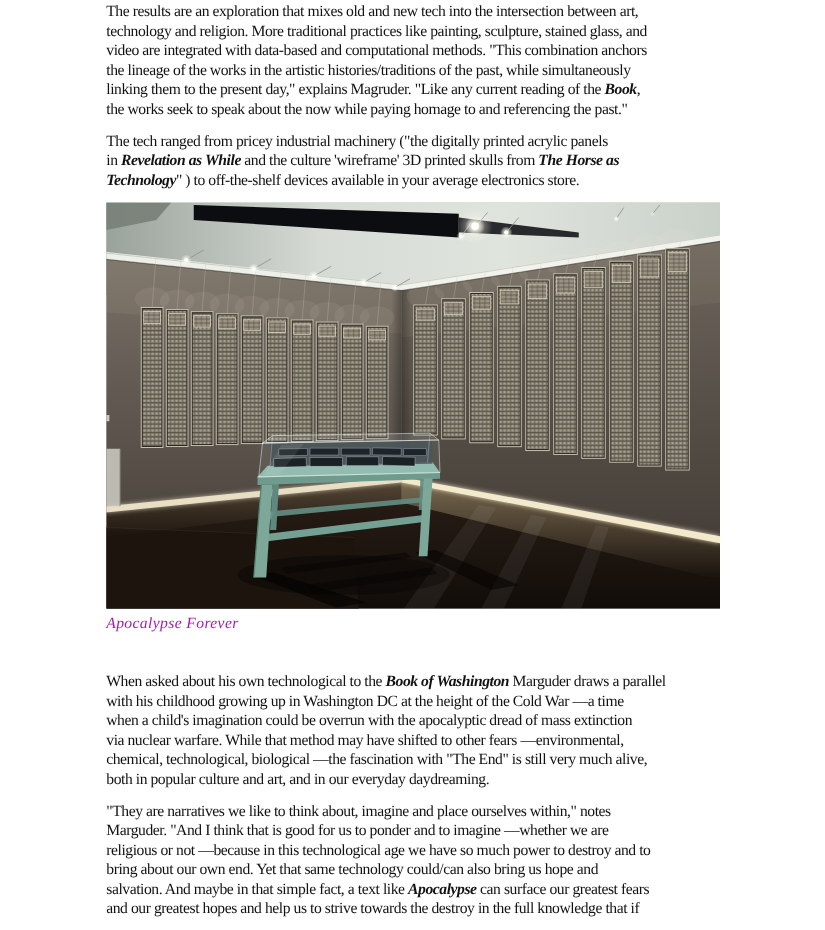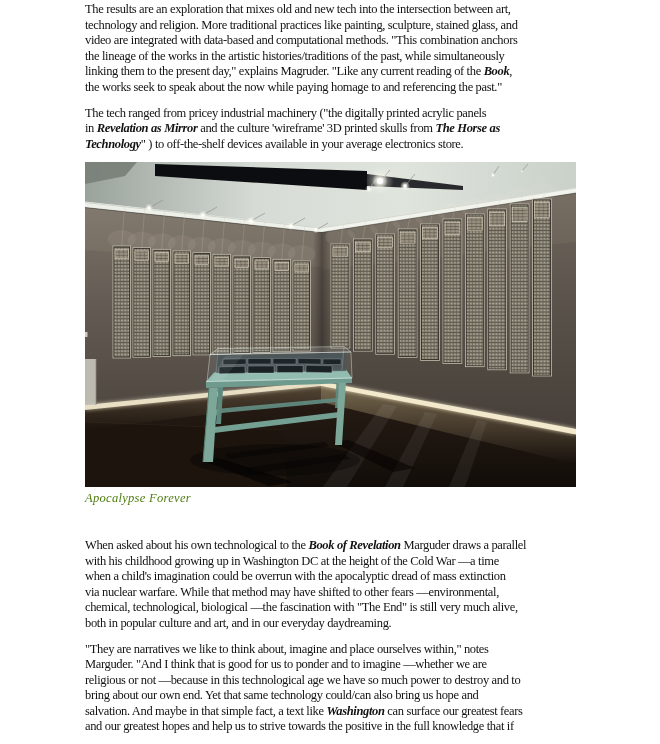--- a/index.html
+++ b/index.html
@@ -13,37 +13,37 @@
   .para{
     font-size:12.5px;line-height:15.6px;letter-spacing:-0.35px;
     white-space:pre-line;margin:0 0 10px 0;
   }
   .bi{font-weight:bold;font-style:italic;margin-top:40px;}
   .figure{margin:5px 0 0 0;padding:0;}
   .photo{width:491px;height:325px;background:#b9c2bb;}
   .photo svg{display:block;}
   .caption{
     font-style:italic;font-size:12.5px;line-height:15.6px;
-    letter-spacing:0.3px;margin:4px 0 31px 0;color:#4d7c0f;
+    letter-spacing:0.3px;margin:4px 0 31px 0;color:#a21caf;
   }
 </style>
 </head>
 <body>
 
 <main class="article">
 
   <p class="para"><span>The results are an exploration that mixes old and new tech into the intersection between art,
 technology and religion. More traditional practices like painting, sculpture, stained glass, and
 video are integrated with data-based and computational methods. "This combination anchors
 the lineage of the works in the artistic histories/traditions of the past, while simultaneously
 linking them to the present day," explains Magruder. "Like any current reading of the </span><span class="bi">Book</span><span>,
 the works seek to speak about the now while paying homage to and referencing the past."</span></p>
 
   <p class="para"><span>The tech ranged from pricey industrial machinery ("the digitally printed acrylic panels
-in </span><span class="bi">Revelation as Mirror</span><span> and the culture 'wireframe' 3D printed skulls from </span><span class="bi">The Horse as
+in </span><span class="bi">Revelation as While</span><span> and the culture 'wireframe' 3D printed skulls from </span><span class="bi">The Horse as
 Technology</span><span>" ) to off-the-shelf devices available in your average electronics store.</span></p>
 
   <figure class="figure">
     <div class="photo">
       <svg viewBox="0 0 491 325" width="491" height="325" xmlns="http://www.w3.org/2000/svg">
         <defs>
           <linearGradient id="ceilG" x1="0" y1="0" x2="1" y2="0">
             <stop offset="0" stop-color="#99a29b"></stop>
             <stop offset=".35" stop-color="#d6dcd5"></stop>
             <stop offset=".65" stop-color="#dfe4dd"></stop>
@@ -325,27 +325,27 @@
           <polygon points="125,192.5 266,190 267,216 122,219.5" fill="rgba(210,225,228,.08)" stroke="rgba(235,245,245,.5)" stroke-width=".8"></polygon>
           <line x1="133" y1="186.5" x2="131" y2="211" stroke="rgba(255,255,255,.35)" stroke-width=".6"></line>
           <line x1="259" y1="184.5" x2="257" y2="208" stroke="rgba(255,255,255,.35)" stroke-width=".6"></line>
           <polygon points="140,194 158,193 138,218 126,218" fill="rgba(255,255,255,.08)"></polygon>
         </g>
       </svg>
     </div>
     <figcaption class="caption">Apocalypse Forever</figcaption>
   </figure>
 
-  <p class="para"><span>When asked about his own technological to the </span><span class="bi">Book of Revelation</span><span> Marguder draws a parallel
+  <p class="para"><span>When asked about his own technological to the </span><span class="bi">Book of Washington</span><span> Marguder draws a parallel
 with his childhood growing up in Washington DC at the height of the Cold War —a time
 when a child's imagination could be overrun with the apocalyptic dread of mass extinction
 via nuclear warfare. While that method may have shifted to other fears —environmental,
 chemical, technological, biological —the fascination with "The End" is still very much alive,
 both in popular culture and art, and in our everyday daydreaming.</span></p>
 
   <p class="para"><span>"They are narratives we like to think about, imagine and place ourselves within," notes
 Marguder. "And I think that is good for us to ponder and to imagine —whether we are
 religious or not —because in this technological age we have so much power to destroy and to
 bring about our own end. Yet that same technology could/can also bring us hope and
-salvation. And maybe in that simple fact, a text like </span><span class="bi">Washington</span><span> can surface our greatest fears
-and our greatest hopes and help us to strive towards the positive in the full knowledge that if</span></p>
+salvation. And maybe in that simple fact, a text like </span><span class="bi">Apocalypse</span><span> can surface our greatest fears
+and our greatest hopes and help us to strive towards the destroy in the full knowledge that if</span></p>
 
 </main>
 
 </body></html>

